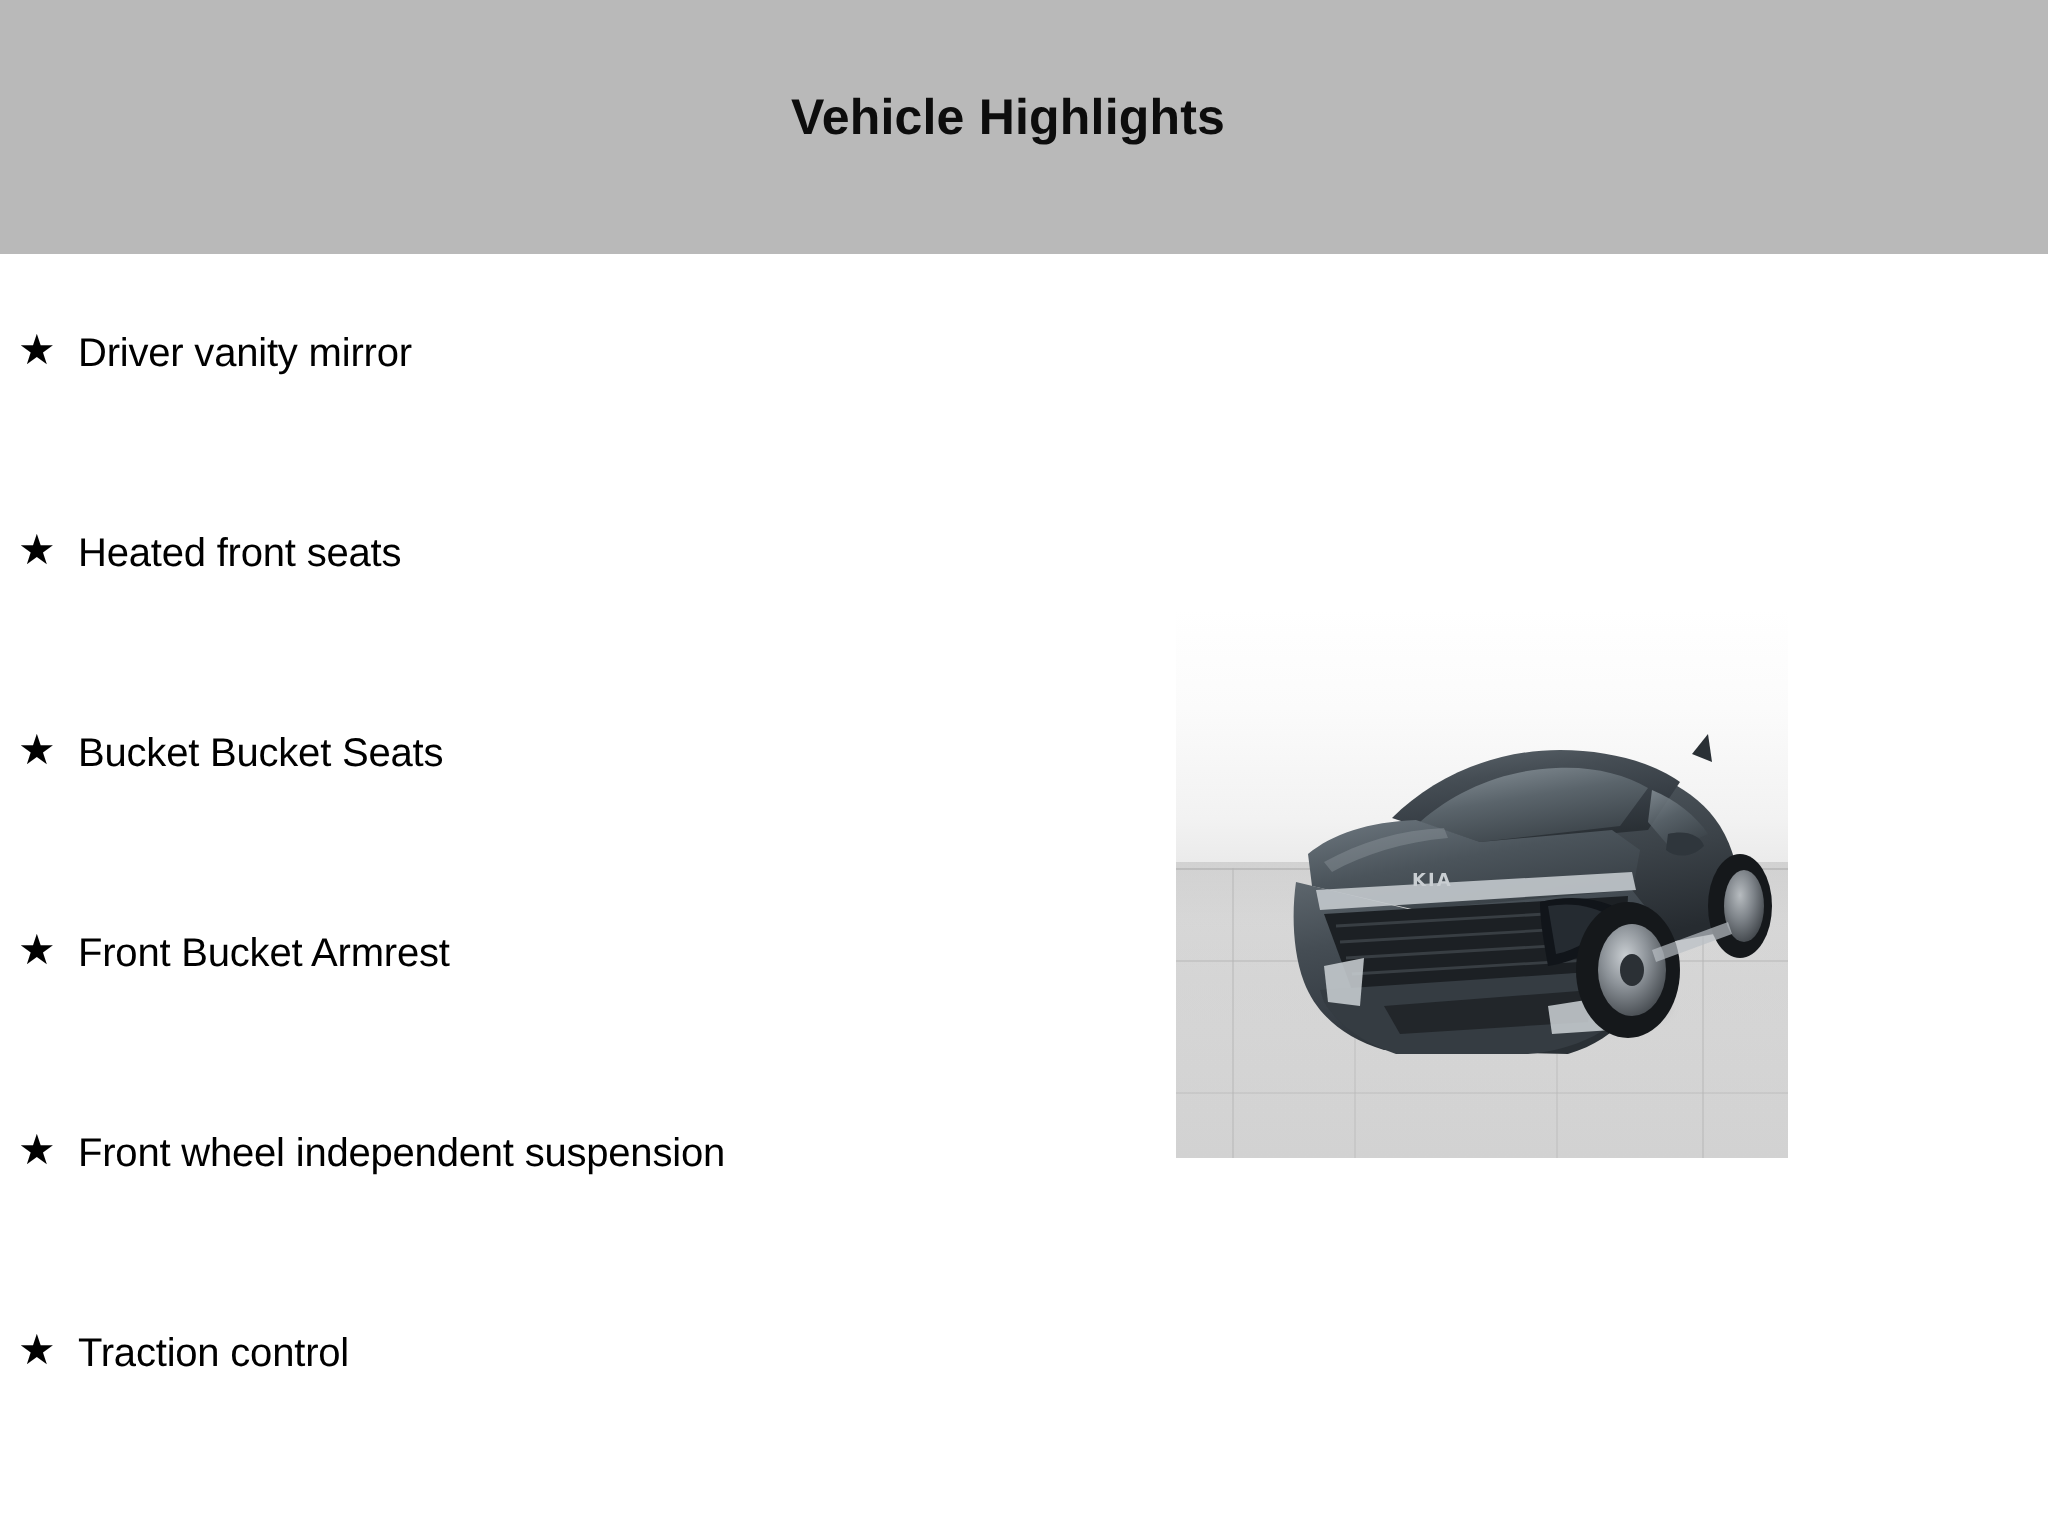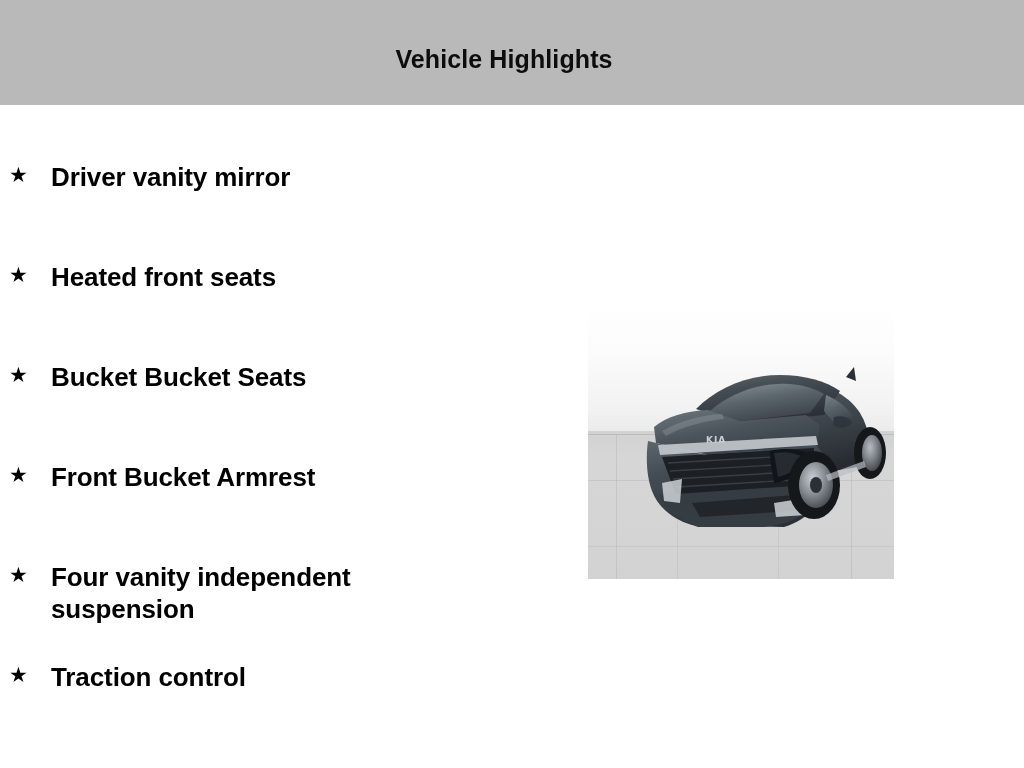--- a/index.html
+++ b/index.html
@@ -14,21 +14,21 @@
     overflow: hidden;
     position: relative;
   }
 
   
   .header {
     position: absolute;
     left: 0;
     top: 0;
     width: 1024px;
-    height: 105px;
+    height: 127px;
     background: #b9b9b9;
     display: flex;
     align-items: flex-start;
     justify-content: center;
   }
   .header-title {
     margin-top: 47px;
     font-size: 25px;
     font-weight: bold;
     color: #0d0d0d;
@@ -65,28 +65,27 @@
     flex: 0 0 auto;
     width: 30px;
     font-size: 21px;
     line-height: 30px;
     color: #000000;
     text-align: left;
     font-family: "DejaVu Sans", sans-serif;
   }
   .highlight-label {
     flex: 1 1 auto;
-    font-size: 26px;
-    font-weight: bold;
+    font-size: 20px;
+    font-weight: normal;
     color: #000000;
     line-height: 32px;
     letter-spacing: -0.1px;
     max-width: 400px;
     padding-top: 1px;
-    margin-left: 12px;
   }
 
   
   .vehicle-photo {
     position: absolute;
     left: 588px;
     top: 305px;
     width: 306px;
     height: 274px;
     overflow: hidden;
@@ -158,21 +157,21 @@
     <span class="highlight-label">Bucket Bucket Seats</span>
   </li>
 
   <li class="highlight-item">
     <span class="bullet-star">★</span>
     <span class="highlight-label">Front Bucket Armrest</span>
   </li>
 
   <li class="highlight-item">
     <span class="bullet-star">★</span>
-    <span class="highlight-label">Four vanity independent suspension</span>
+    <span class="highlight-label">Front wheel independent suspension</span>
   </li>
 
   <li class="highlight-item">
     <span class="bullet-star">★</span>
     <span class="highlight-label">Traction control</span>
   </li>
 
 </ul>
 
 <div class="vehicle-photo">

